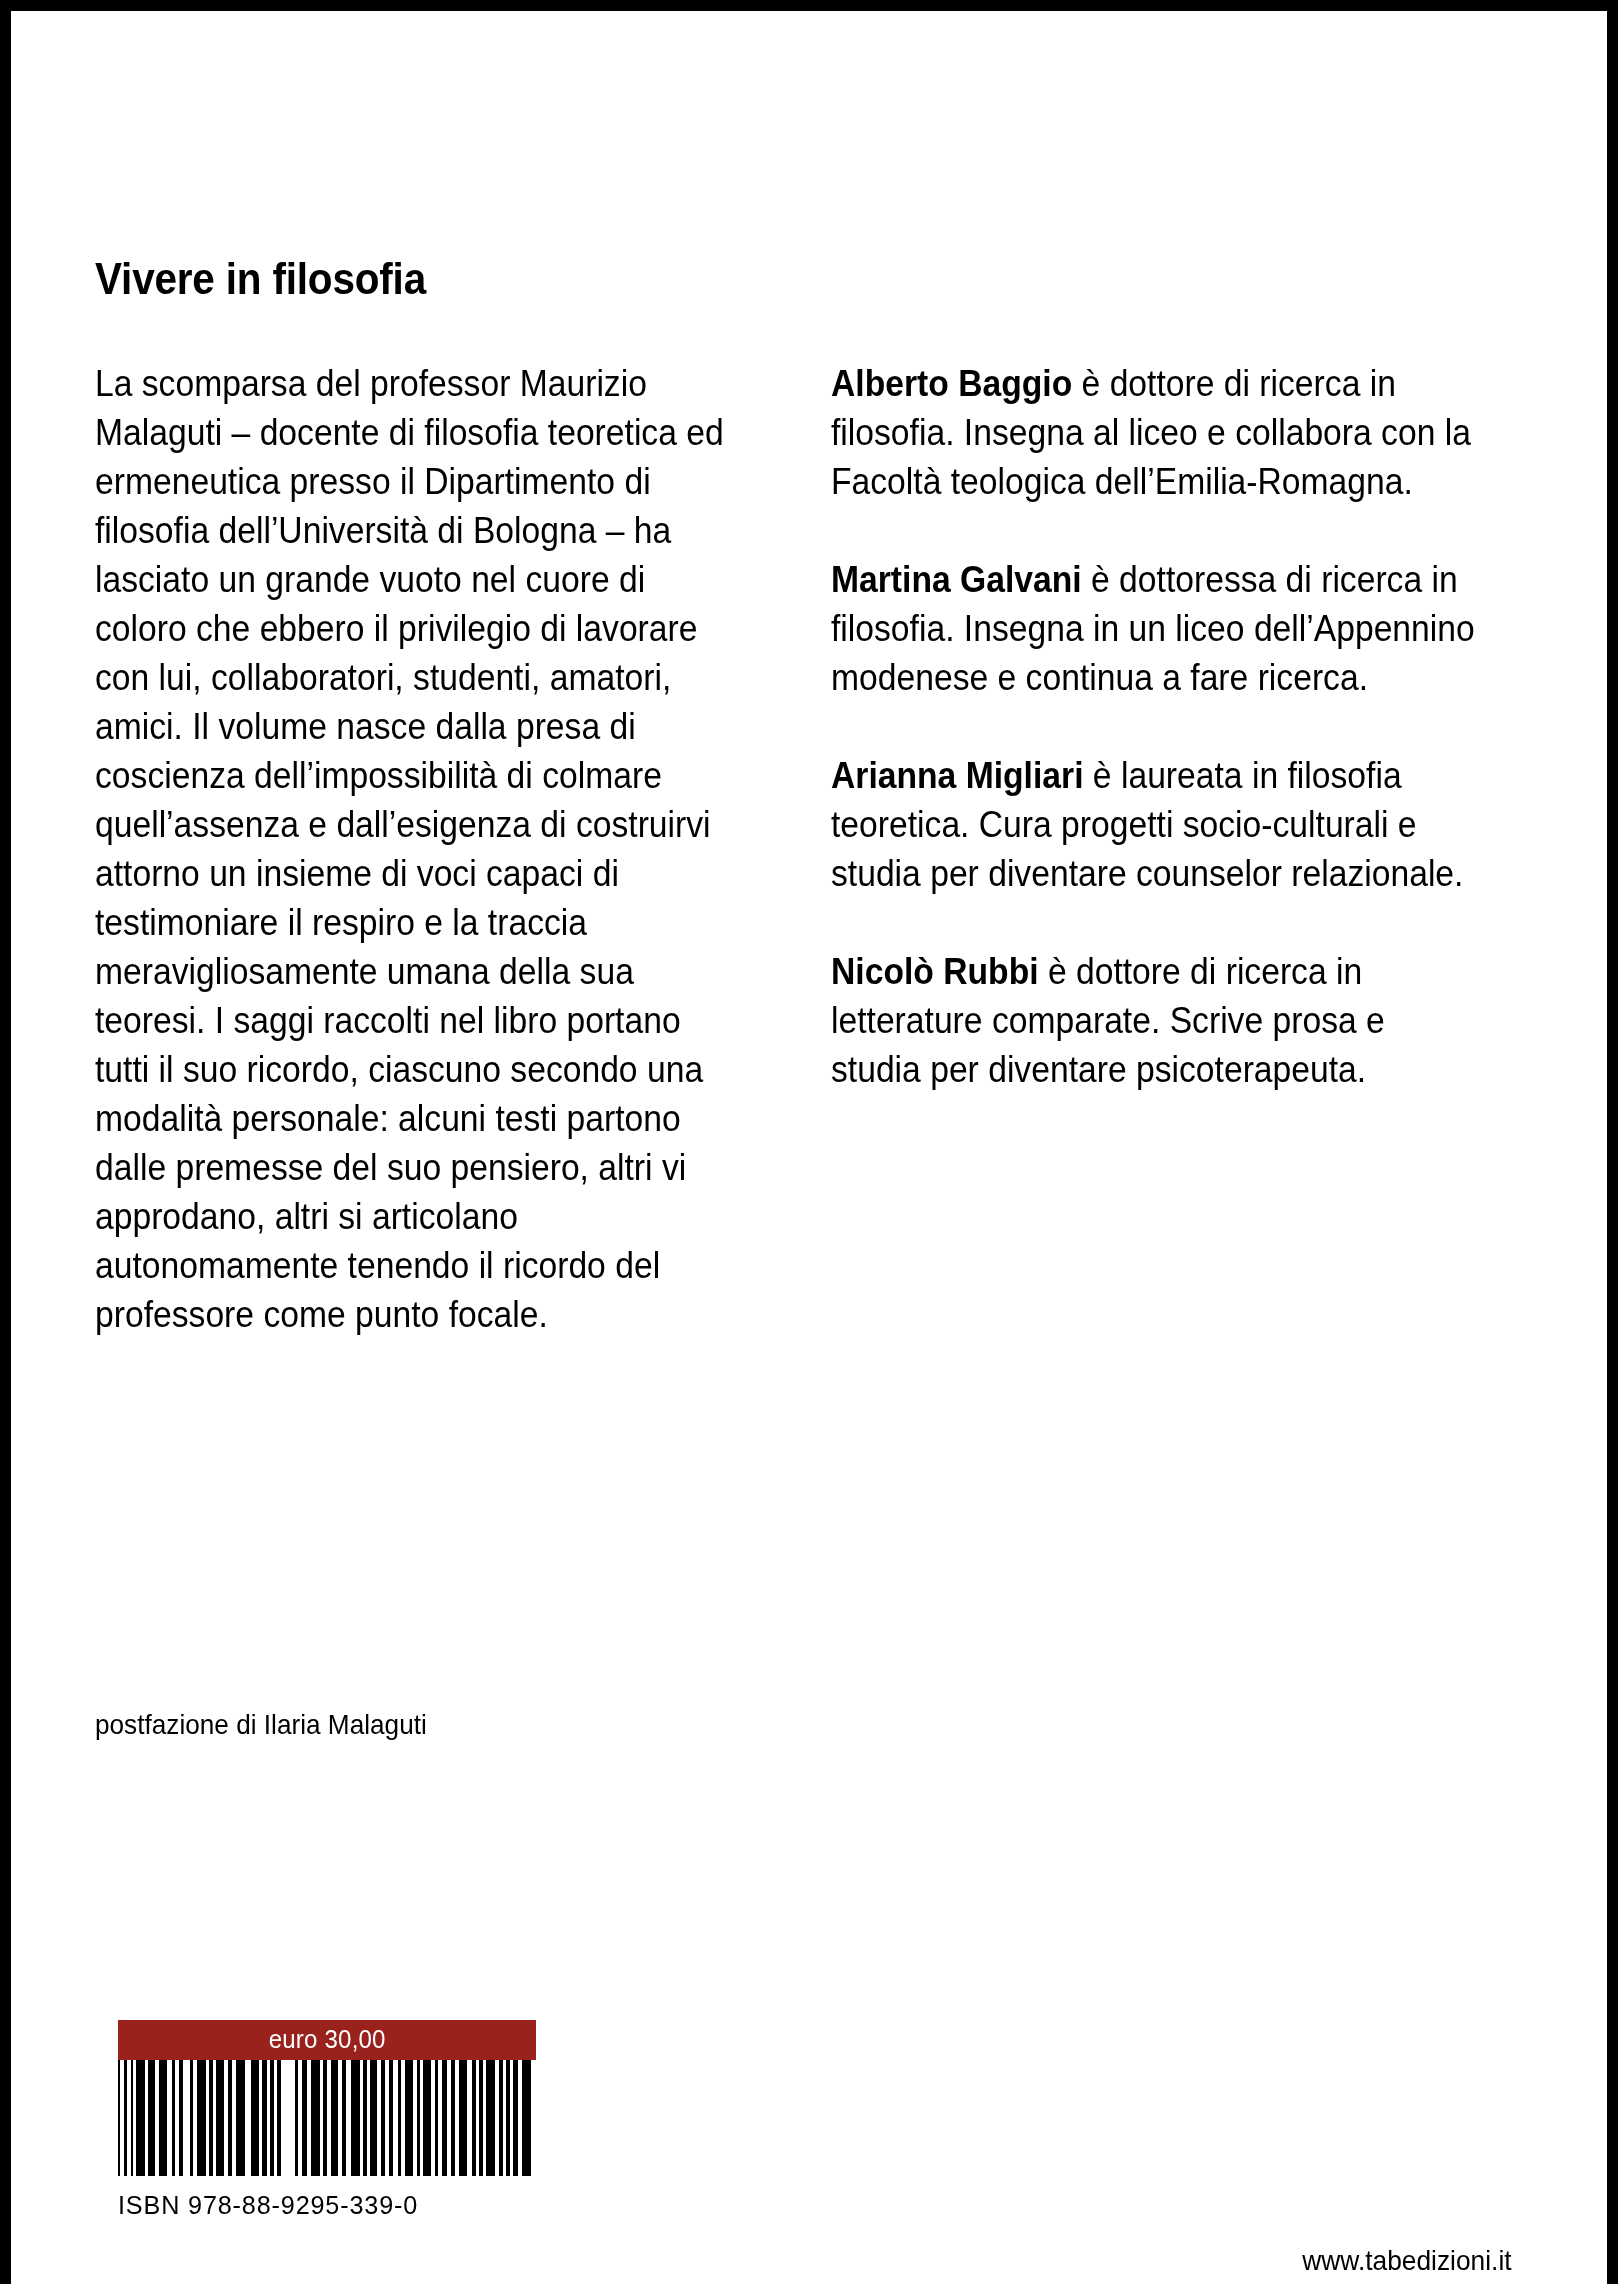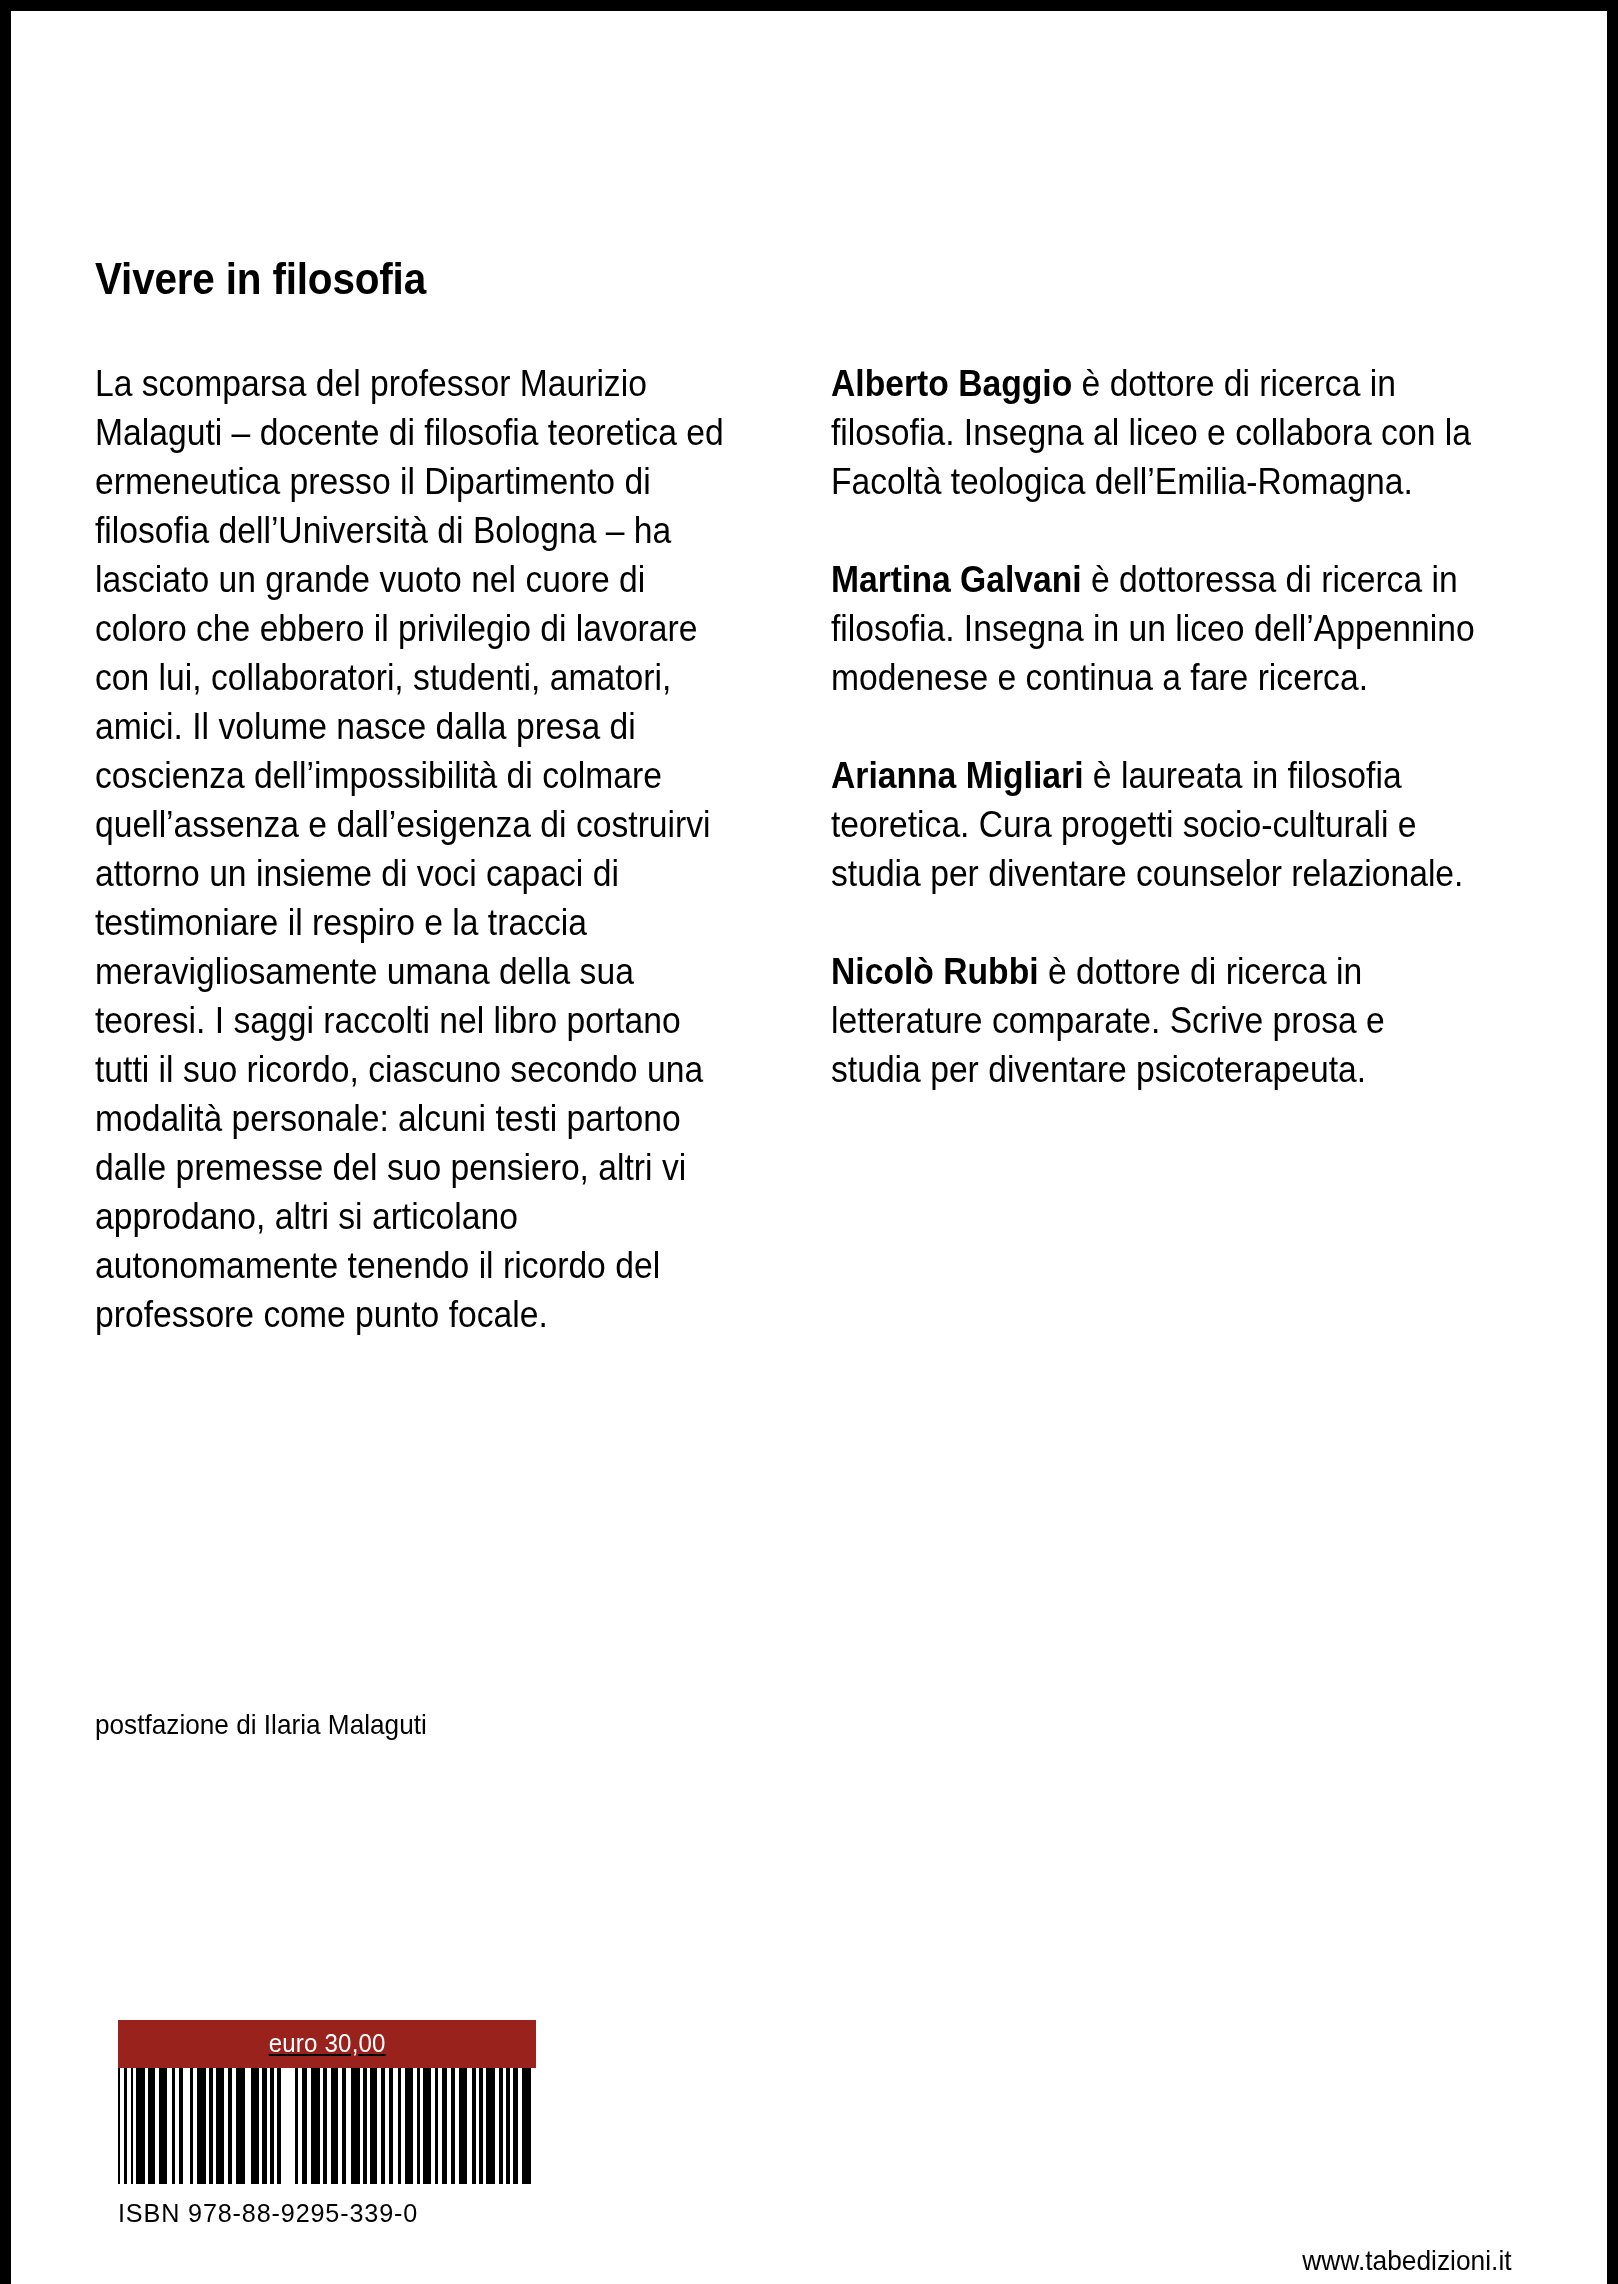--- a/index.html
+++ b/index.html
@@ -83,27 +83,26 @@
   }
   
   #barcode-block {
     position: absolute;
     left: 107px;
     top: 2009px;
     width: 418px;
   }
   #price-band {
     width: 100%;
-    height: 48px;
+    height: 40px;
     background: #9A221D;
     display: flex;
     align-items: center;
     justify-content: center;
     box-sizing: border-box;
-    text-decoration: underline;
   }
   #price-text {
     color: #ffffff;
     font-size: 25.6px;
     line-height: 1;
     letter-spacing: 0.2px;
     transform: scaleX(0.94);
     transform-origin: center;
   }
   #barcode-bars {

